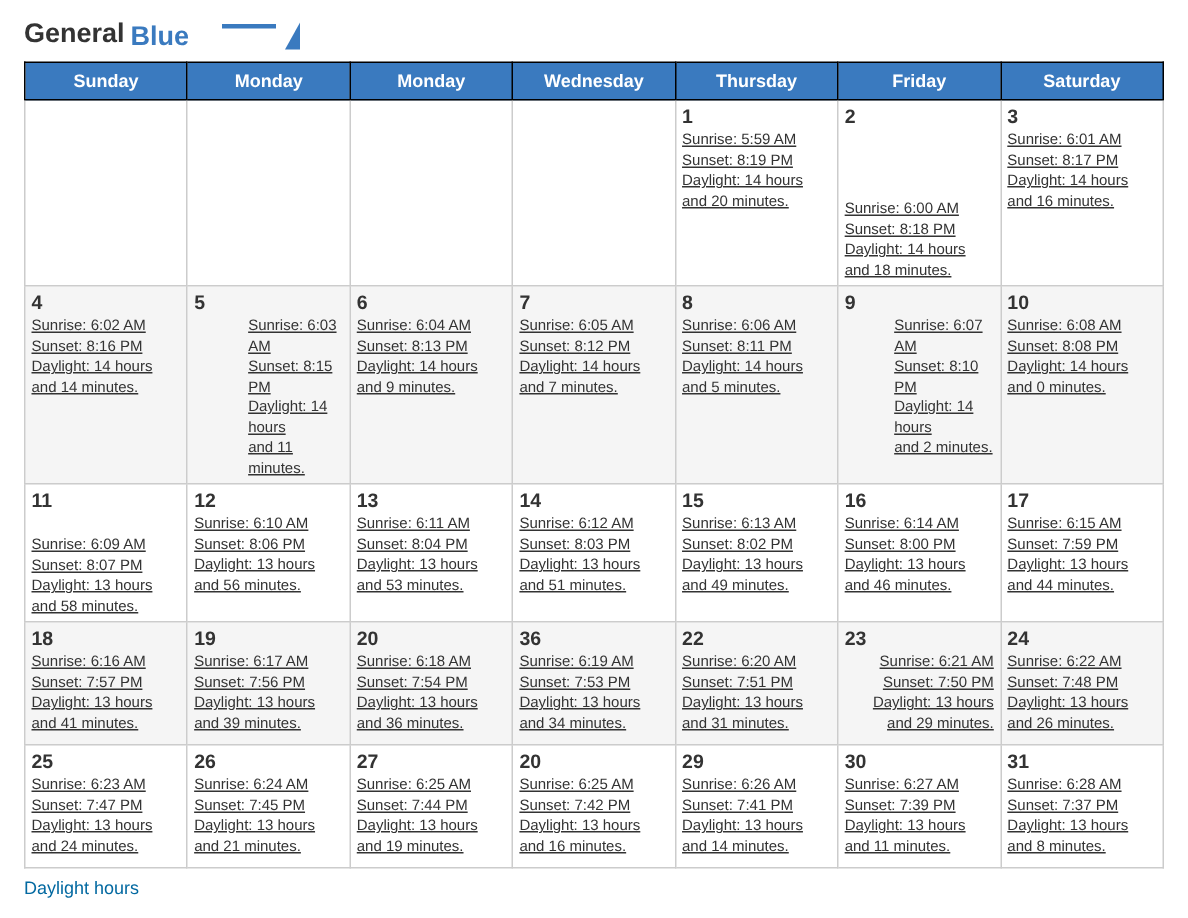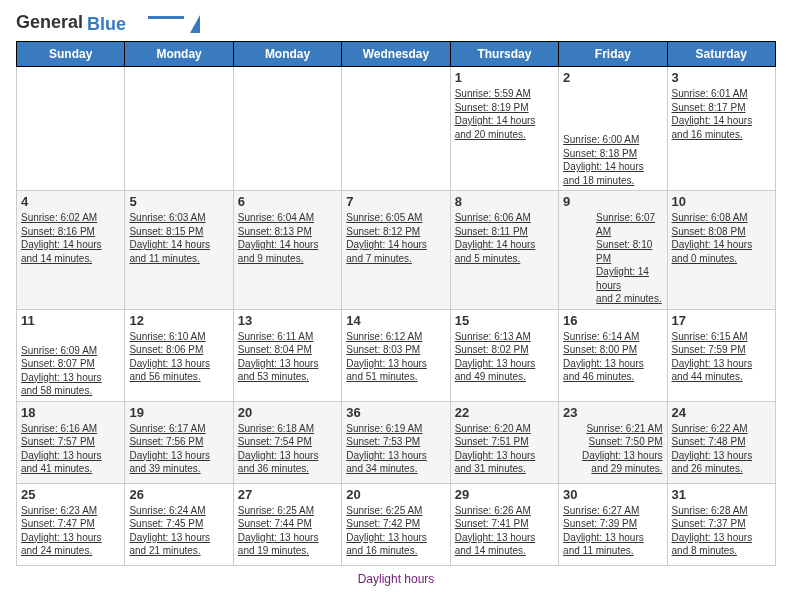--- a/index.html
+++ b/index.html
@@ -85,23 +85,23 @@
       line-height: 1.35;
       color: #333;
       text-decoration: underline;
     }
     .empty-cell {
       background: #fff;
     }
     .footer {
       margin-top: 6px;
       display: flex;
-      justify-content: center;
+      justify-content: flex-start;
       font-size: 12px;
-      color: #701a75;
+      color: #0369a1;
     }
   </style>
 </head>
 <body>
 
 <div class="page">
   <div class="header-row">
     <div class="logo">
       <span class="logo-text-general">General</span>
       <div style="display:flex; flex-direction:row; align-items:flex-start; line-height:1;gap:22px;">
@@ -157,21 +157,21 @@
         <tr>
           <td>
             <div class="day-number">4</div>
             <div class="day-info" style="white-space: pre-line;">Sunrise: 6:02 AM
 Sunset: 8:16 PM
 Daylight: 14 hours
 and 14 minutes.</div>
           </td>
           <td>
             <div class="day-number">5</div>
-            <div class="day-info" style="white-space: pre-line;">Sunrise: 6:03 AM
+            <div class="day-info" style="white-space: pre-line; margin-left: 36px;">Sunrise: 6:03 AM
 Sunset: 8:15 PM
 Daylight: 14 hours
 and 11 minutes.</div>
           </td>
           <td>
             <div class="day-number">6</div>
             <div class="day-info" style="white-space: pre-line;">Sunrise: 6:04 AM
 Sunset: 8:13 PM
 Daylight: 14 hours
 and 9 minutes.</div>

